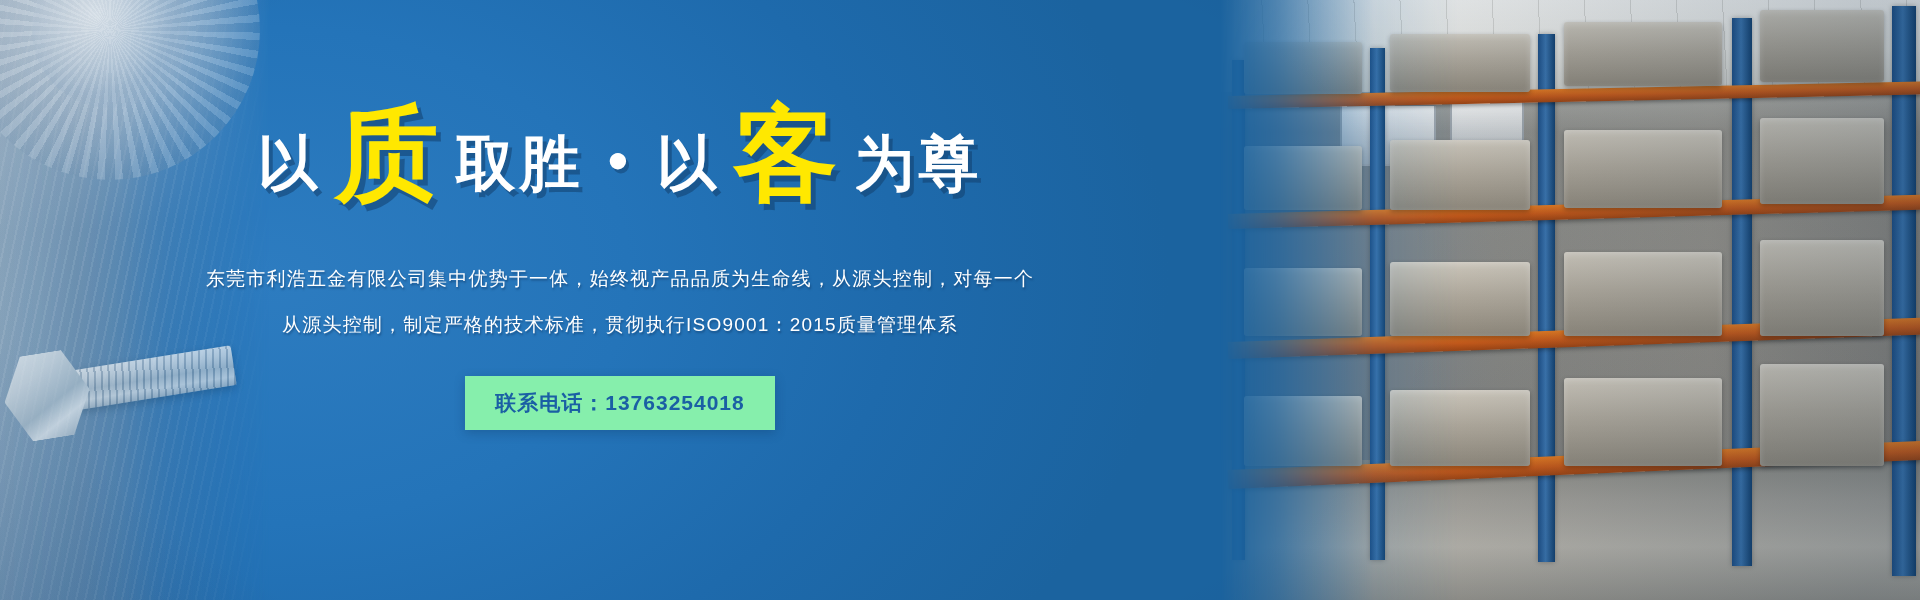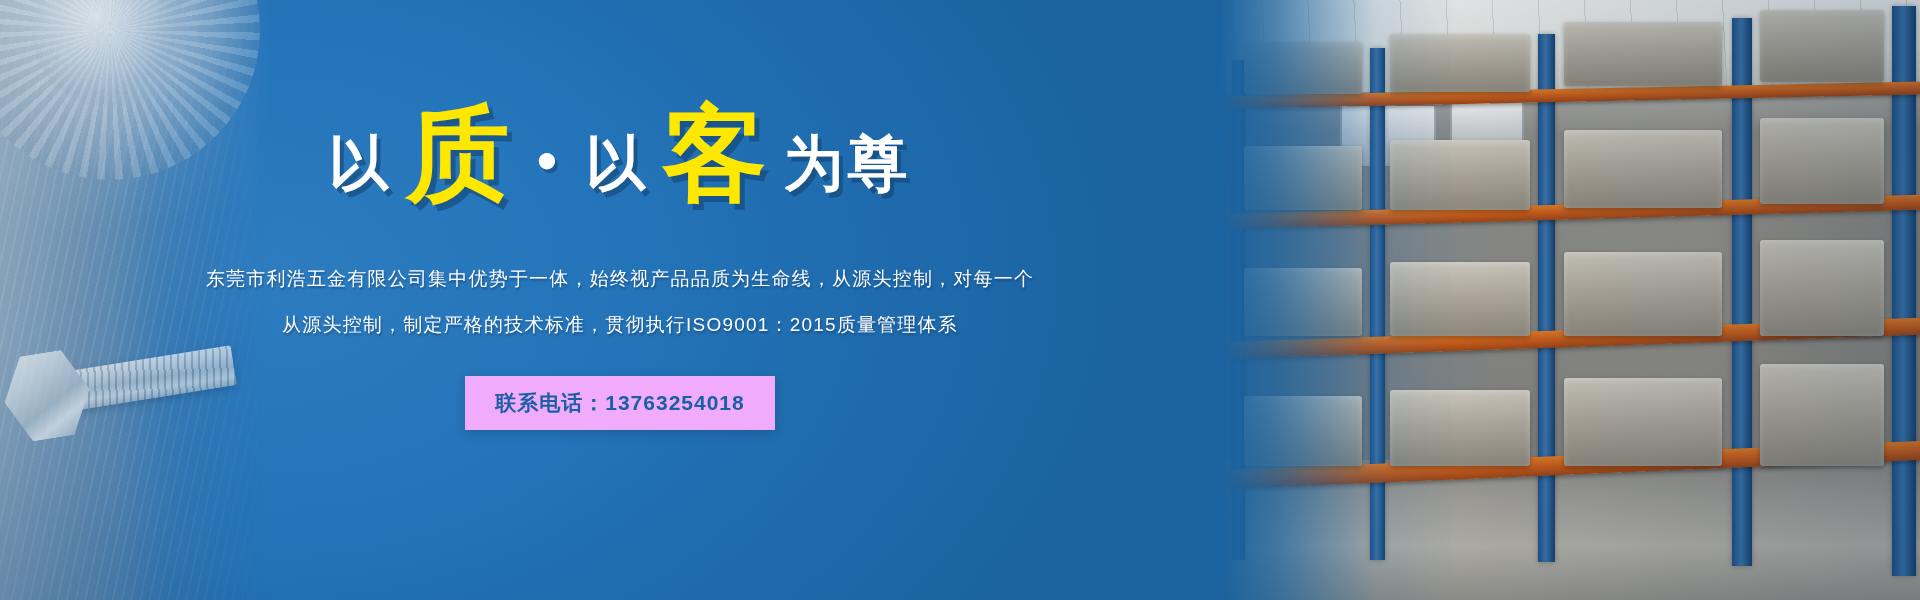--- a/index.html
+++ b/index.html
@@ -134,21 +134,21 @@
     text-align:center;
     color:#ffffff;
     font-size:19px;
     letter-spacing:1.2px;
     line-height:46px;
     text-shadow:1px 2px 2px rgba(13,52,95,.5);
   }
   .subtitle div{white-space:nowrap;}
   .contact-box{
     margin-top:28px;
-    background:#f0abfc;
+    background:#86efac;
     color:#1a5fa4;
     font-size:21px;
     font-weight:700;
     letter-spacing:1px;
     padding:13px 30px;
     box-shadow:0 3px 10px rgba(10,45,85,.28);
     display:inline-block;
   }
 </style>
 </head>
@@ -204,20 +204,21 @@
     <div class="rack-goods" style="left:540px;top:364px;width:124px;height:102px;"></div>
   </div>
 
   <div class="vignette"></div>
 
   <div class="content">
 
     <div class="headline">
       <span class="hl-sm">以</span>
       <span class="hl-lg">质</span>
+      <span class="hl-sm">取胜</span>
       <span class="hl-dot">●</span>
       <span class="hl-sm">以</span>
       <span class="hl-lg">客</span>
       <span class="hl-sm">为尊</span>
     </div>
 
     <div class="subtitle">
       <div>东莞市利浩五金有限公司集中优势于一体，始终视产品品质为生命线，从源头控制，对每一个</div>
       <div>从源头控制，制定严格的技术标准，贯彻执行ISO9001：2015质量管理体系</div>
     </div>

